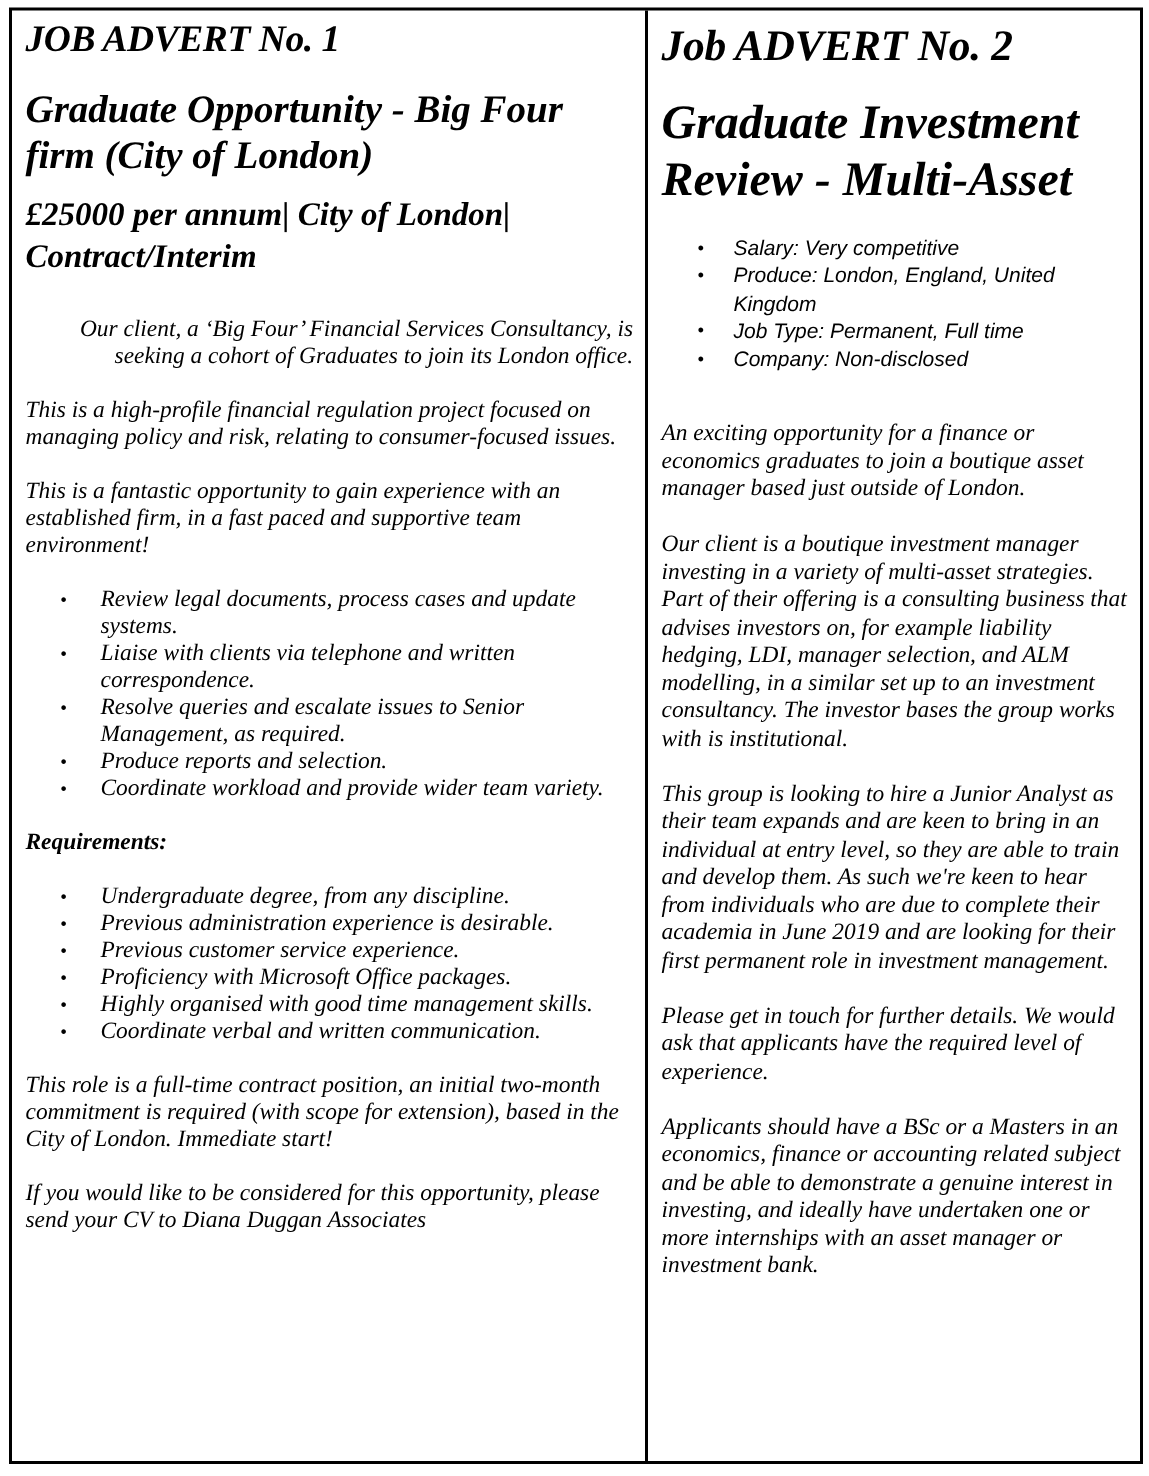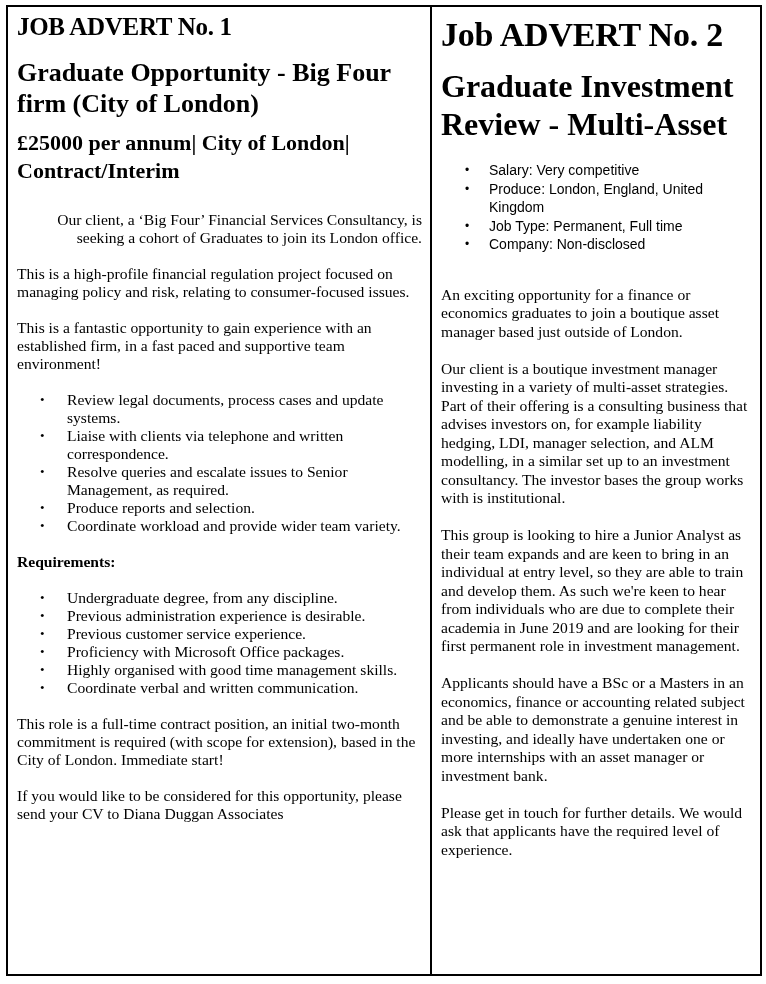--- a/index.html
+++ b/index.html
@@ -1,29 +1,30 @@
 <!DOCTYPE html>
 <html><head>
   <meta charset="utf-8">
   <style>
     html, body { margin: 0; padding: 0; background: #ffffff; }
     body { width: 766px; height: 984px; position: relative; overflow: hidden; color: #000; }
     .frame {
       position: absolute; left: 6px; top: 5px; width: 752px; height: 967px;
       border: 2px solid #000; box-sizing: content-box;
       display: flex;
+      font-style: italic;
     }
     .col { box-sizing: border-box; height: 100%; overflow: hidden; }
     .col1 { width: 424px; border-right: 2px solid #000; padding: 6px 8px 0 9px; }
     .col2 { width: 328px; padding: 6px 6px 0 9px; }
     .serif { font-family: "Liberation Serif", "DejaVu Serif", serif; }
     .sans { font-family: "Liberation Sans", "DejaVu Sans", sans-serif; }
     h1.advert-no { margin: 0; font-weight: bold; line-height: 1.1; }
     .col1 h1.advert-no { font-size: 25px; letter-spacing: -0.3px; }
-    .col2 h1.advert-no { font-size: 34px; margin-top: 3px; letter-spacing: -0.2px; }
+    .col2 h1.advert-no { font-size: 29px; margin-top: 3px; letter-spacing: -0.2px; }
     h2.job-title { margin: 0; font-weight: bold; }
     .col1 h2.job-title { font-size: 26px; line-height: 31px; margin-top: 16px; }
     .col2 h2.job-title { font-size: 32px; line-height: 38px; margin-top: 14px; }
     h3.job-subtitle { margin: 0; font-weight: bold; font-size: 22px; line-height: 28px; margin-top: 10px; }
     p { margin: 0; font-size: 15.6px; line-height: 18px; }
     .col1 p.body { margin-top: 18px; }
     .col1 p.first { margin-top: 26px; text-align: right; }
     p.section-heading { font-weight: bold; margin-top: 18px; }
     ul.bullets { margin: 0; padding: 0; list-style: none; }
     .col1 ul.bullets { margin-top: 18px; }
@@ -78,17 +79,17 @@
     <ul class="facts sans">
       <li><span class="bullet">•</span><span>Salary:  Very competitive</span></li>
       <li><span class="bullet">•</span><span>Produce:  London, England, United Kingdom</span></li>
       <li><span class="bullet">•</span><span>Job Type:  Permanent, Full time</span></li>
       <li><span class="bullet">•</span><span>Company:  Non-disclosed</span></li>
     </ul>
 
     <p class="body first">An exciting opportunity for a finance or economics graduates to join a boutique asset manager based just outside of London.</p>
     <p class="body">Our client is a boutique investment manager investing in a variety of multi-asset strategies. Part of their offering is a consulting business that advises investors on, for example liability hedging, LDI, manager selection, and ALM modelling, in a similar set up to an investment consultancy. The investor bases the group works with is institutional.</p>
     <p class="body">This group is looking to hire a Junior Analyst as their team expands and are keen to bring in an individual at entry level, so they are able to train and develop them. As such we're keen to hear from individuals who are due to complete their academia in June 2019 and are looking for their first permanent role in investment management.</p>
+    <p class="body">Please get in touch for further details. We would ask that applicants have the required level of experience.</p>
     <p class="body">Applicants should have a BSc or a Masters in an economics, finance or accounting related subject and be able to demonstrate a genuine interest in investing, and ideally have undertaken one or more internships with an asset manager or investment bank.</p>
-    <p class="body">Please get in touch for further details. We would ask that applicants have the required level of experience.</p>
   </div>
 
 </div>
 
 </body></html>

